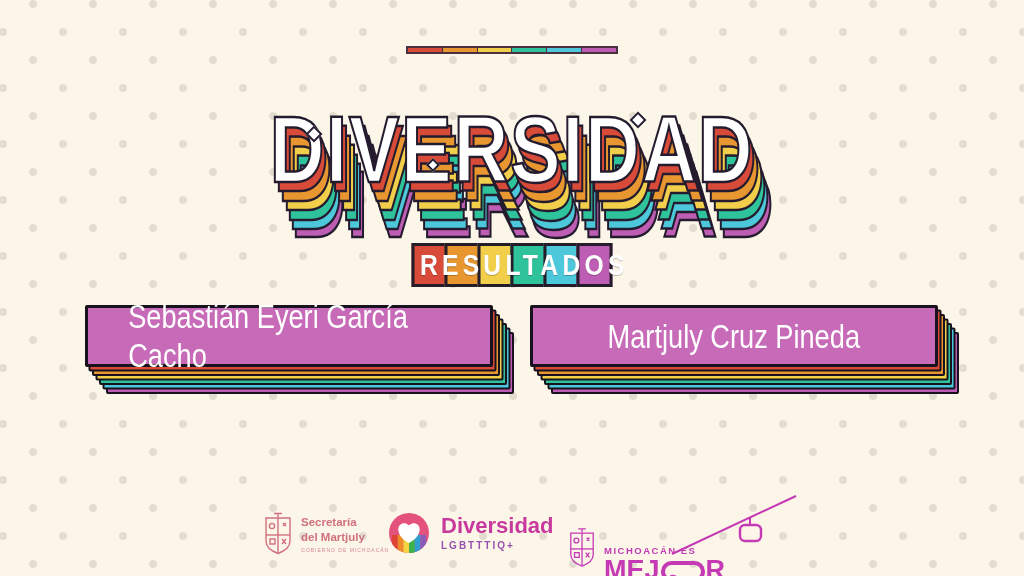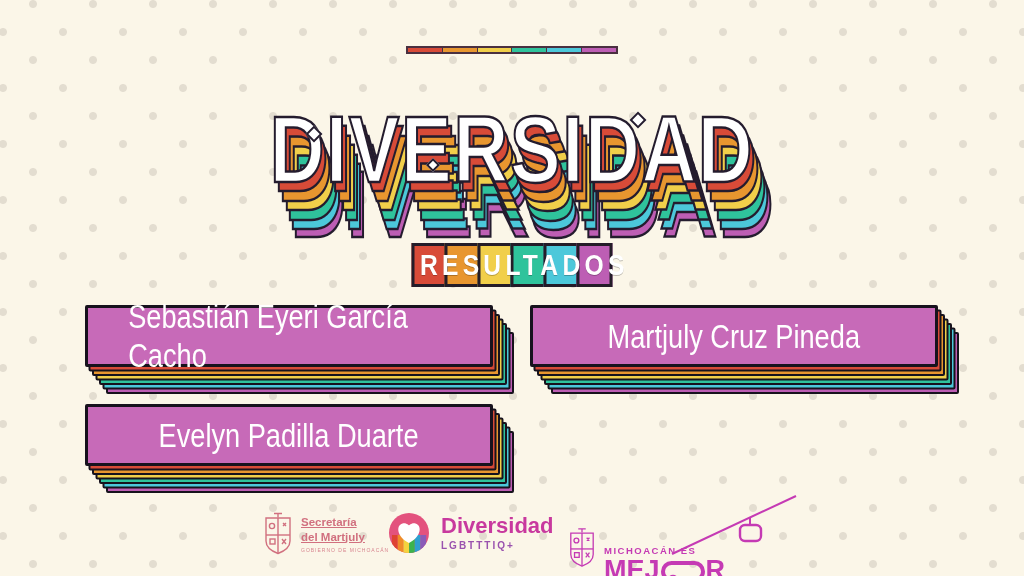--- a/index.html
+++ b/index.html
@@ -100,21 +100,21 @@
   .card-face span{ color:#fff; font-size:34px; transform:scaleX(.8); }
 
   
   .footer{ position:absolute; top:506px; left:0; width:100%; height:70px; }
   .fgroup{ position:absolute; display:flex; align-items:center; }
   .fg-bienestar{ left:263px; top:6px; gap:8px; }
   .fg-diversidad{ left:388px; top:6px; gap:11px; }
   .fg-michoacan{ left:568px; top:4px; gap:8px; }
 
   .bi-text{ color:var(--footer-rose,#d1707f); }
-  .bi-name{ font-size:11.5px; font-weight:bold; line-height:1.25;text-decoration:underline; }
+  .bi-name{ font-size:11.5px; font-weight:bold; line-height:1.25; }
   .bi-sub{ font-size:5px; letter-spacing:1px; margin-top:3px; opacity:.85; }
 
   .dvw-title{ font-size:22px; font-weight:bold; color:var(--diversidad-pink,#c8399e); line-height:1; }
   .dvw-sub{ font-size:10px; font-weight:bold; letter-spacing:2px; color:var(--footer-purple,#9a52ae); margin-top:3px; }
 
   .mi-text{ color:var(--footer-magenta,#c53ab4); position:relative; }
   .mi-top{ font-size:9.5px; font-weight:bold; letter-spacing:1.5px;margin-top:35px; }
   .mi-big{ font-size:27px; font-weight:bold; line-height:1.1; display:flex; align-items:center; }
   .mi-big svg{ margin:0 1px; }
   .cable{ position:absolute; left:58px; top:-16px; pointer-events:none; }
@@ -182,31 +182,20 @@
       <div class="card-layer" style="background: rgb(232, 150, 47);"></div>
       <div class="card-layer" style="background: rgb(241, 207, 74);"></div>
       <div class="card-layer" style="background: rgb(47, 195, 156);"></div>
       <div class="card-layer" style="background: rgb(76, 200, 218);"></div>
       <div class="card-layer" style="background: rgb(189, 94, 180);"></div>
       <div class="card-face">
         <span>Martjuly Cruz Pineda</span>
       </div>
     </div>
 
-    <div class="card">
-      <div class="card-layer" style="background: rgb(216, 75, 56);"></div>
-      <div class="card-layer" style="background: rgb(232, 150, 47);"></div>
-      <div class="card-layer" style="background: rgb(241, 207, 74);"></div>
-      <div class="card-layer" style="background: rgb(47, 195, 156);"></div>
-      <div class="card-layer" style="background: rgb(76, 200, 218);"></div>
-      <div class="card-layer" style="background: rgb(189, 94, 180);"></div>
-      <div class="card-face">
-        <span>Evelyn Padilla Duarte</span>
-      </div>
-    </div>
 
   </div>
 
   <div class="footer">
 
     <div class="fgroup fg-bienestar">
       <svg width="30" height="44" viewBox="0 0 30 44">
         <g fill="none" stroke="#d1707f" stroke-width="1.4">
           <path d="M3 6 H27 V29 Q27 37 15 41.5 Q3 37 3 29 Z"></path>
           <line x1="15" y1="6" x2="15" y2="41"></line>

